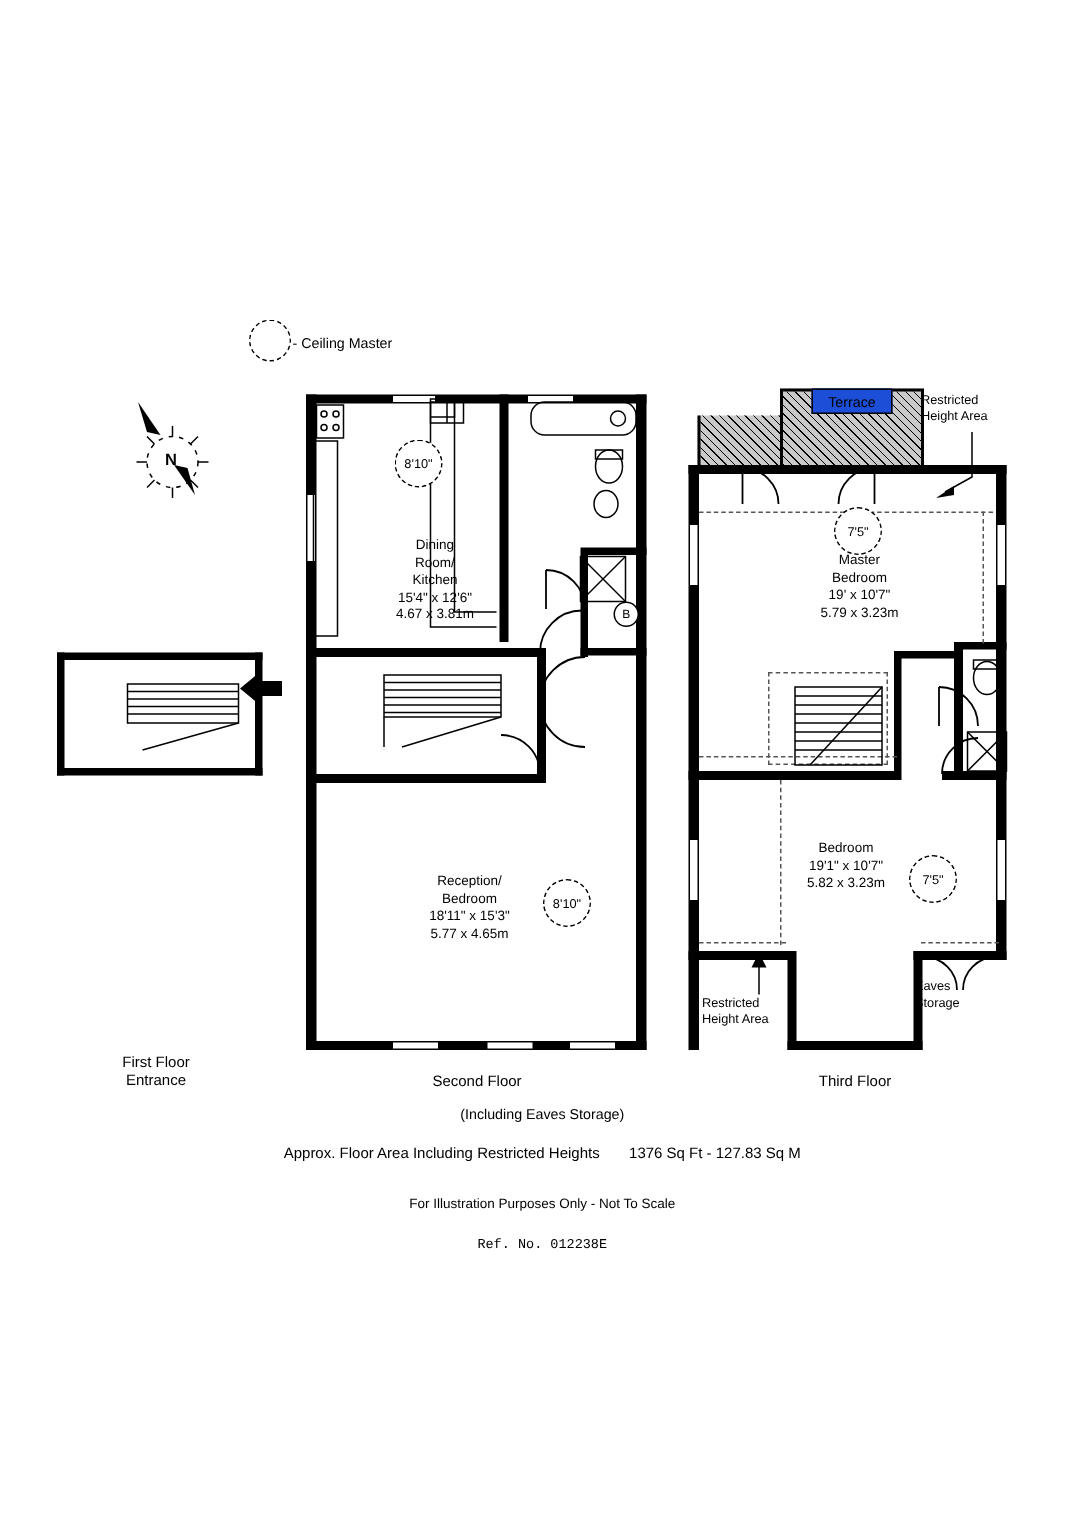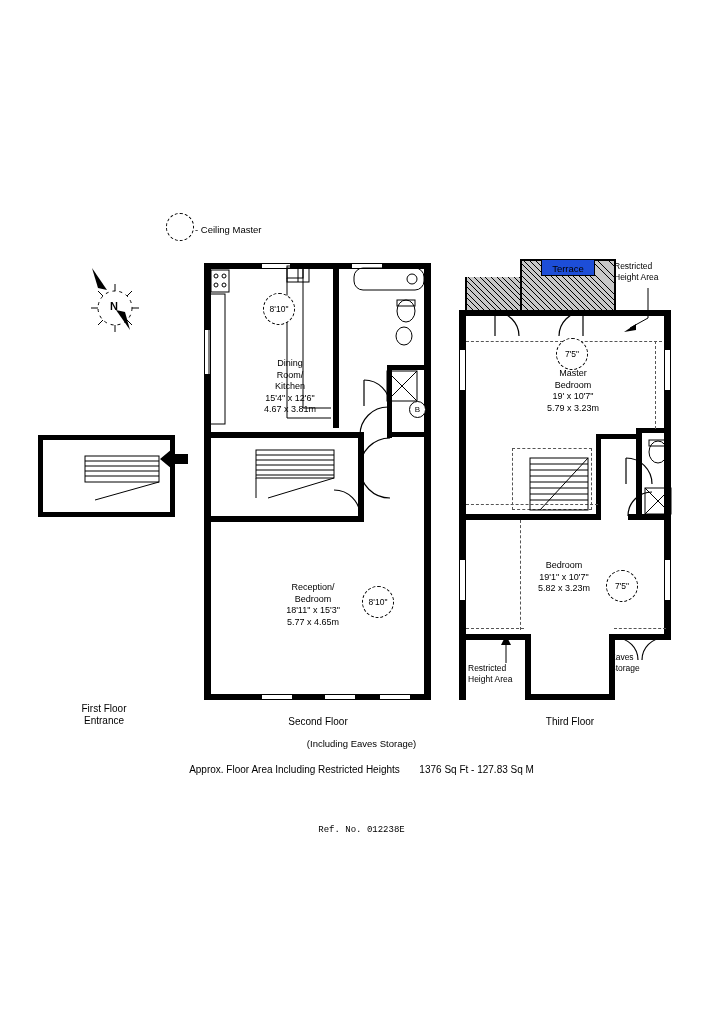--- a/index.html
+++ b/index.html
@@ -437,15 +437,16 @@
 Storage</div>
 
   <div class="floor-label" style="left:500px; top:716px; width:140px;">Third Floor</div>
 
   <div class="foot" id="foot2">
     <span class="lbl">Approx. Floor Area Including Restricted Heights</span>
     <span style="display:inline-block;width:14px;"></span>
     <span class="val">1376 Sq Ft  -  127.83 Sq M</span>
   </div>
   <div class="foot" id="foot3">(Including Eaves Storage)</div>
+  <div class="foot" id="foot4">For Illustration Purposes Only - Not To Scale</div>
   <div class="foot" id="foot6">Ref. No. 012238E</div>
 
 </div>
 
 </body></html>

